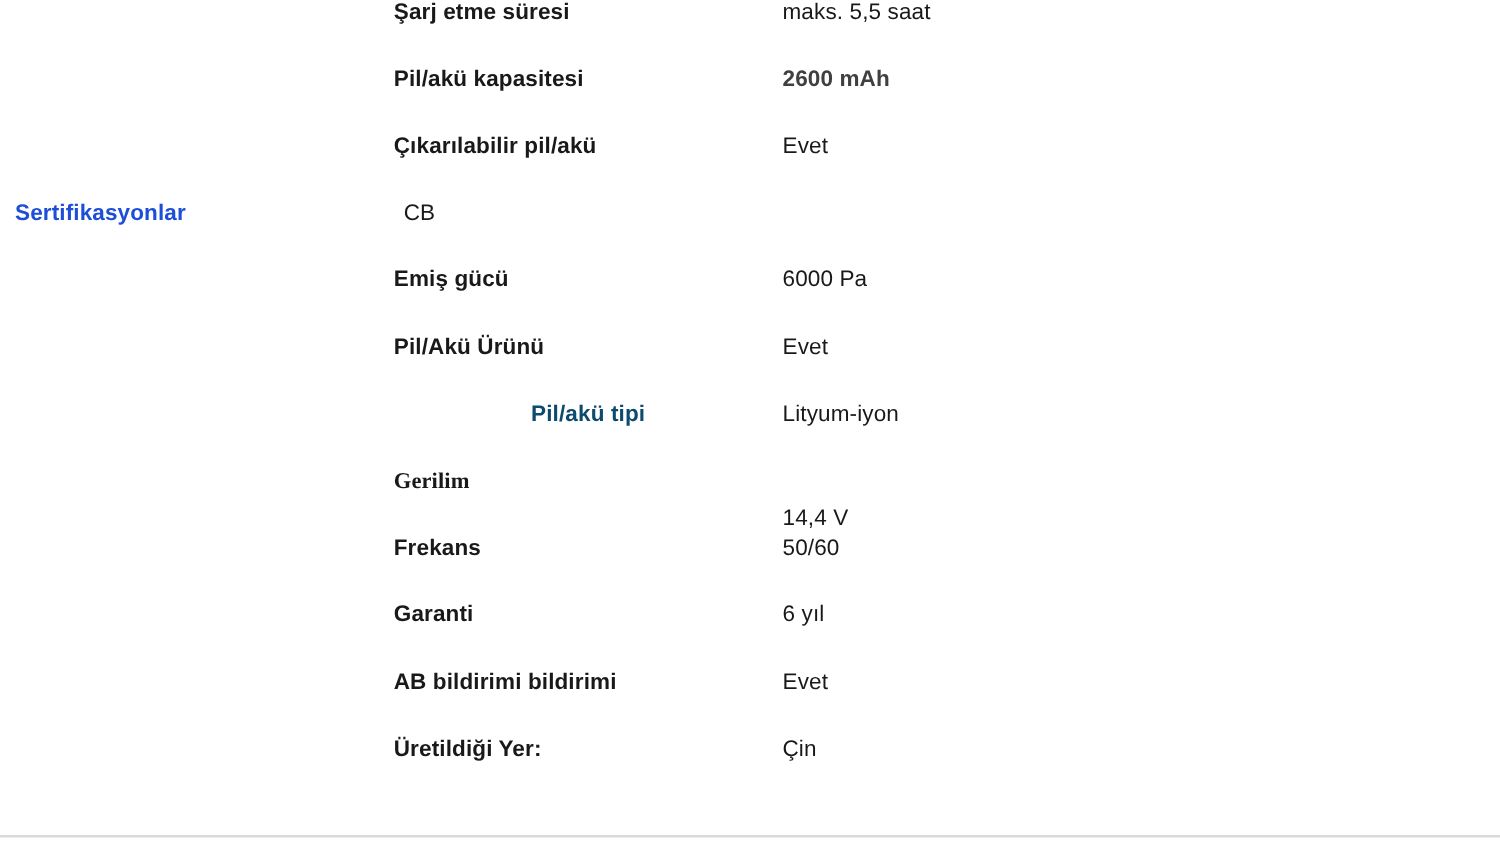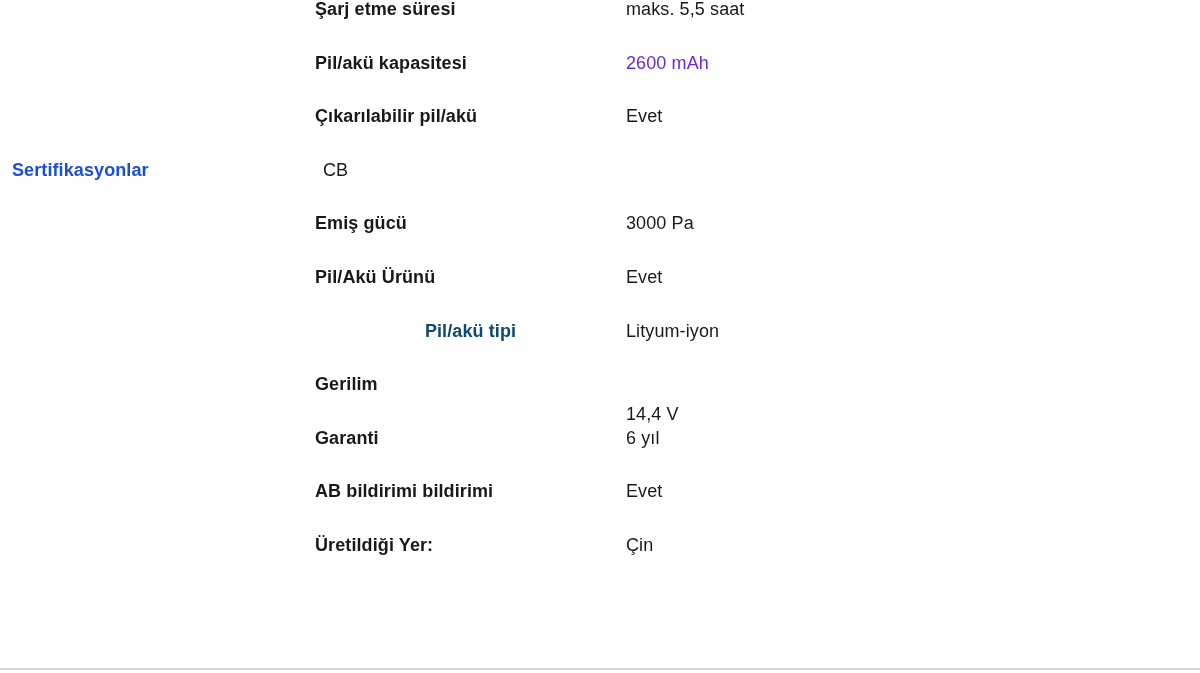--- a/index.html
+++ b/index.html
@@ -56,53 +56,57 @@
 <body style="background: rgb(255, 255, 255);">
 
 <div class="spec-table" id="spec-table">
   <div class="spec-row">
     <div class="spec-label" style="color: rgb(25, 25, 25);">Şarj etme süresi</div>
     <div class="spec-value" style="color: rgb(25, 25, 25);">maks. 5,5 saat</div>
   </div>
 
   <div class="spec-row">
     <div class="spec-label" style="color: rgb(25, 25, 25);">Pil/akü kapasitesi</div>
-    <div class="spec-value" style="color: #6d28d9;">2600 mAh</div>
+    <div class="spec-value" style="color: #404040; font-weight: bold;">2600 mAh</div>
   </div>
 
   <div class="spec-row">
     <div class="spec-label" style="color: rgb(25, 25, 25);">Çıkarılabilir pil/akü</div>
     <div class="spec-value" style="color: rgb(25, 25, 25);">Evet</div>
   </div>
 
   <div class="spec-row">
     <div class="spec-label" style="color: #1d4ed8; margin-left: 12px;">Sertifikasyonlar</div>
     <div class="spec-value" style="color: rgb(25, 25, 25);">CB</div>
   </div>
 
   <div class="spec-row">
     <div class="spec-label" style="color: rgb(25, 25, 25);">Emiş gücü</div>
-    <div class="spec-value" style="color: rgb(25, 25, 25);">3000 Pa</div>
+    <div class="spec-value" style="color: rgb(25, 25, 25);">6000 Pa</div>
   </div>
 
   <div class="spec-row">
     <div class="spec-label" style="color: rgb(25, 25, 25);">Pil/Akü Ürünü</div>
     <div class="spec-value" style="color: rgb(25, 25, 25);">Evet</div>
   </div>
 
   <div class="spec-row">
     <div class="spec-label" style="color: #0c4a6e; text-align: center;">Pil/akü tipi</div>
     <div class="spec-value" style="color: rgb(25, 25, 25);">Lityum-iyon</div>
   </div>
 
   <div class="spec-row">
-    <div class="spec-label" style="color: rgb(25, 25, 25);">Gerilim</div>
+    <div class="spec-label" style="color: rgb(25, 25, 25); font-family: Liberation Serif, serif;">Gerilim</div>
     <div class="spec-value" style="color: rgb(25, 25, 25); margin-top: 30px;">14,4 V</div>
   </div>
 
+  <div class="spec-row">
+    <div class="spec-label" style="color: rgb(25, 25, 25);">Frekans</div>
+    <div class="spec-value" style="color: rgb(25, 25, 25);">50/60</div>
+  </div>
 
   <div class="spec-row">
     <div class="spec-label" style="color: rgb(25, 25, 25);">Garanti</div>
     <div class="spec-value" style="color: rgb(25, 25, 25);">6 yıl</div>
   </div>
 
   <div class="spec-row">
     <div class="spec-label" style="color: rgb(25, 25, 25);">AB bildirimi bildirimi</div>
     <div class="spec-value" style="color: rgb(25, 25, 25);">Evet</div>
   </div>

